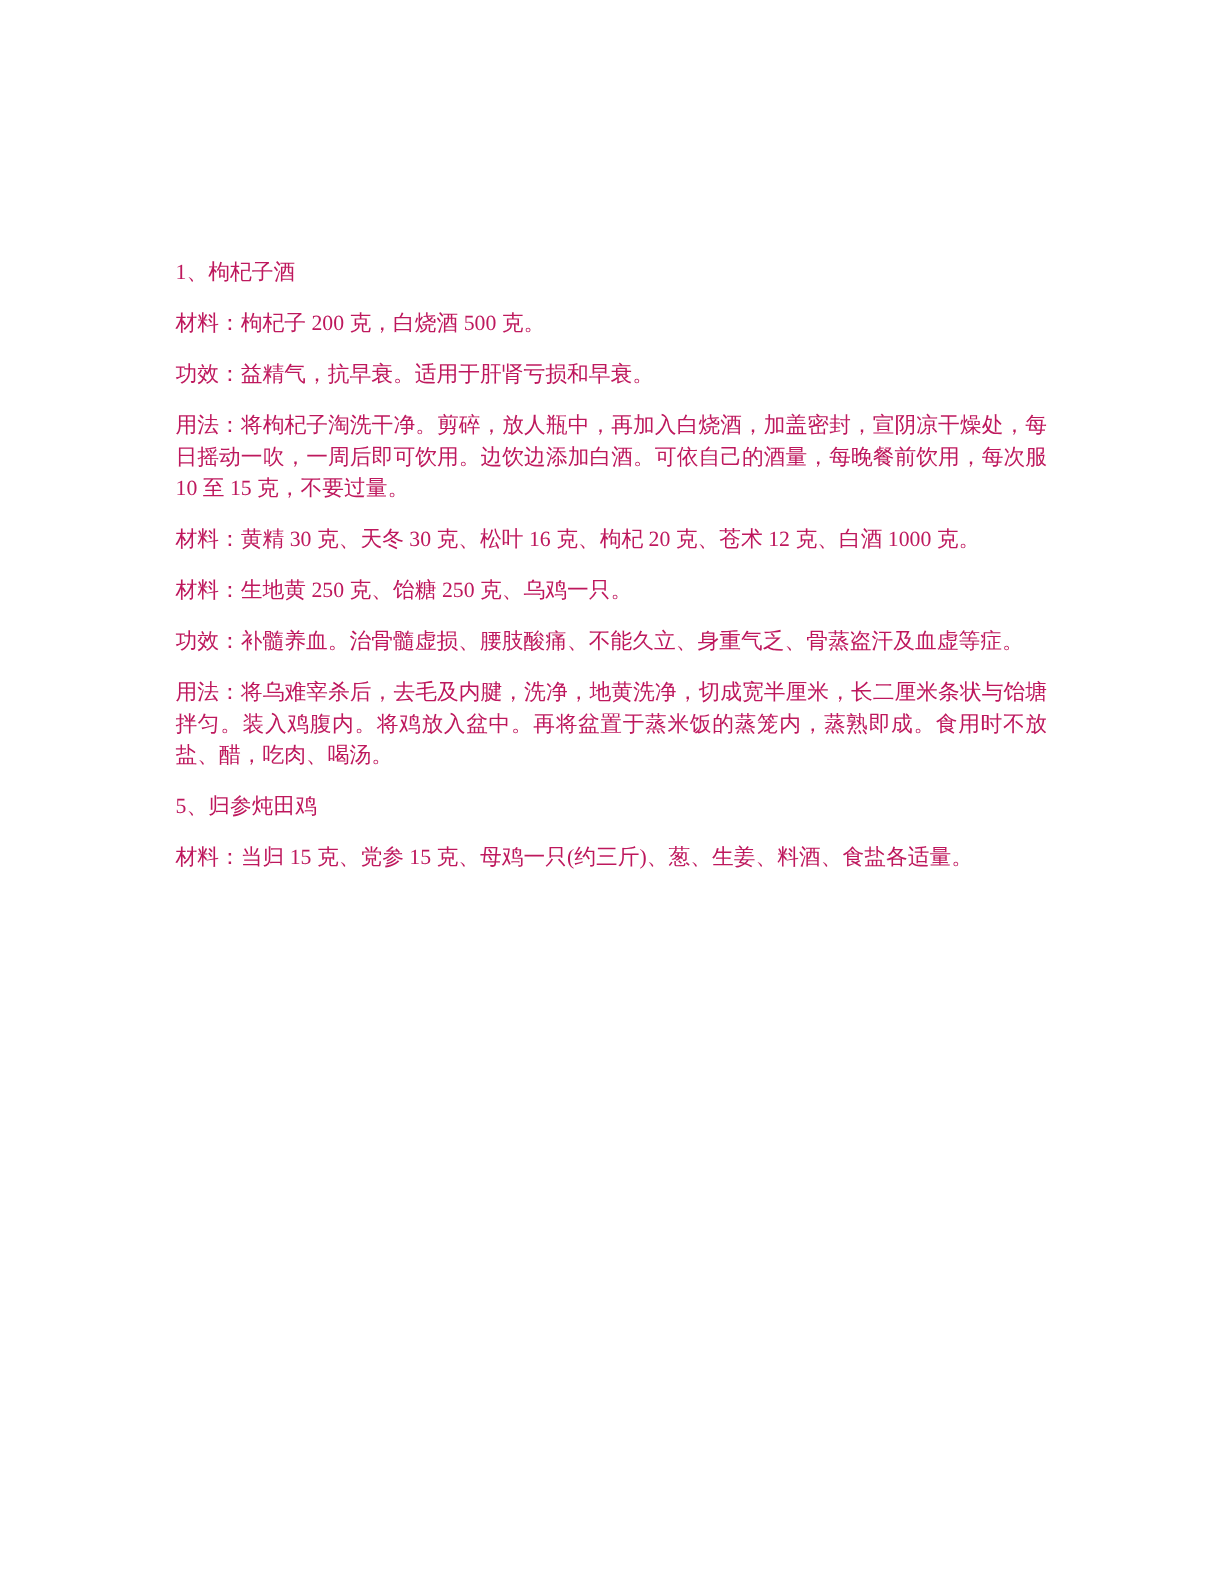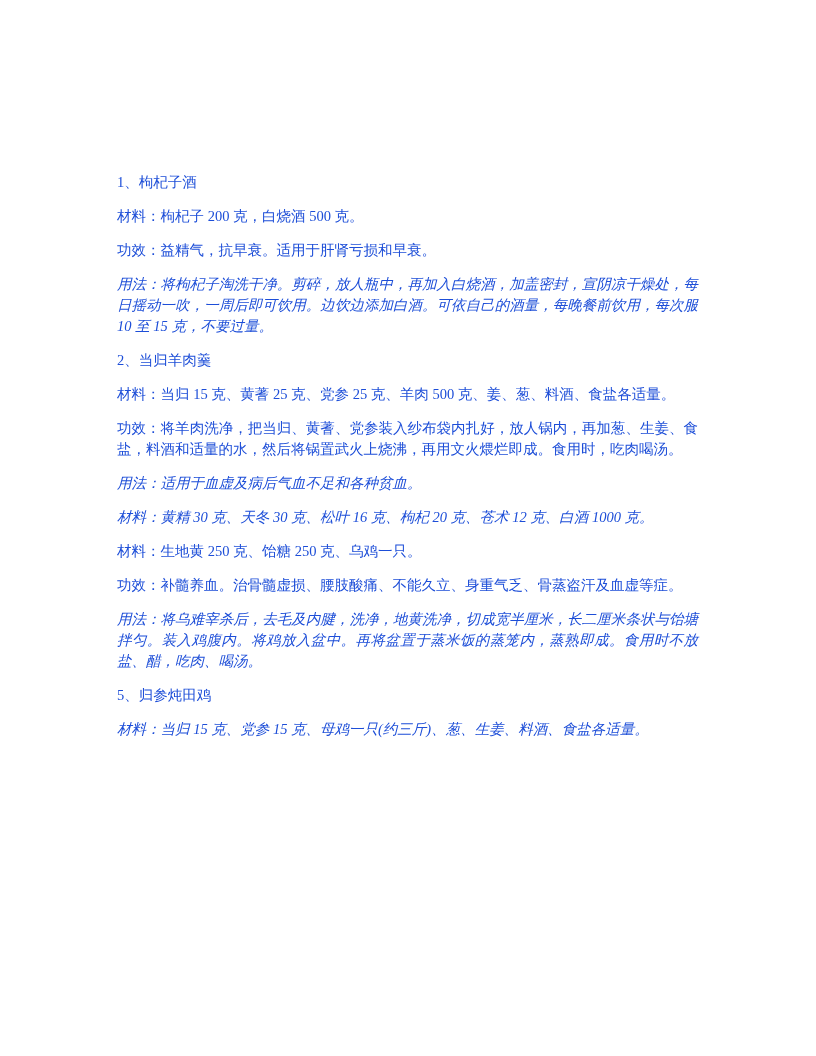--- a/index.html
+++ b/index.html
@@ -14,61 +14,54 @@
     font-family: "Liberation Serif", "DejaVu Serif", serif;
   }
   .page {
     box-sizing: border-box;
     width: 816px;
     height: 1056px;
     background: #ffffff;
     padding: 172px 118px 0 117px;
   }
   .doc-body {
-    color: #1d4ed8;
+    color: #be185d;
     font-size: 14.5px;
     line-height: 21px;
     text-align: justify;
   }
   .recipe-section {
     margin: 0;
   }
   .recipe-heading {
     margin: 0 0 13px 0;
     font-weight: normal;
     font-size: 14.5px;
     line-height: 21px;
   }
   .recipe-paragraph {
     margin: 0 0 13px 0;
   }
   .recipe-paragraph:last-child {
     margin-bottom: 13px;
-    font-style: italic;
   }
 </style>
 </head>
 <body>
 
 <div class="page">
   <div class="doc-body">
 
     <section class="recipe-section">
       <p class="recipe-heading">1、枸杞子酒</p>
       <p class="recipe-paragraph">材料：枸杞子 200 克，白烧酒 500 克。</p>
       <p class="recipe-paragraph">功效：益精气，抗早衰。适用于肝肾亏损和早衰。</p>
       <p class="recipe-paragraph">用法：将枸杞子淘洗干净。剪碎，放人瓶中，再加入白烧酒，加盖密封，宣阴凉干燥处，每日摇动一吹，一周后即可饮用。边饮边添加白酒。可依自己的酒量，每晚餐前饮用，每次服 10 至 15 克，不要过量。</p>
     </section>
 
-    <section class="recipe-section">
-      <p class="recipe-heading">2、当归羊肉羹</p>
-      <p class="recipe-paragraph">材料：当归 15 克、黄蓍 25 克、党参 25 克、羊肉 500 克、姜、葱、料酒、食盐各适量。</p>
-      <p class="recipe-paragraph">功效：将羊肉洗净，把当归、黄蓍、党参装入纱布袋内扎好，放人锅内，再加葱、生姜、食盐，料酒和适量的水，然后将锅置武火上烧沸，再用文火煨烂即成。食用时，吃肉喝汤。</p>
-      <p class="recipe-paragraph">用法：适用于血虚及病后气血不足和各种贫血。</p>
-    </section>
 
     <section class="recipe-section">
       <p class="recipe-paragraph">材料：黄精 30 克、天冬 30 克、松叶 16 克、枸杞 20 克、苍术 12 克、白酒 1000 克。</p>
     </section>
 
     <section class="recipe-section">
       <p class="recipe-paragraph">材料：生地黄 250 克、饴糖 250 克、乌鸡一只。</p>
       <p class="recipe-paragraph">功效：补髓养血。治骨髓虚损、腰肢酸痛、不能久立、身重气乏、骨蒸盗汗及血虚等症。</p>
       <p class="recipe-paragraph">用法：将乌难宰杀后，去毛及内腱，洗净，地黄洗净，切成宽半厘米，长二厘米条状与饴塘拌匀。装入鸡腹内。将鸡放入盆中。再将盆置于蒸米饭的蒸笼内，蒸熟即成。食用时不放盐、醋，吃肉、喝汤。</p>
     </section>

